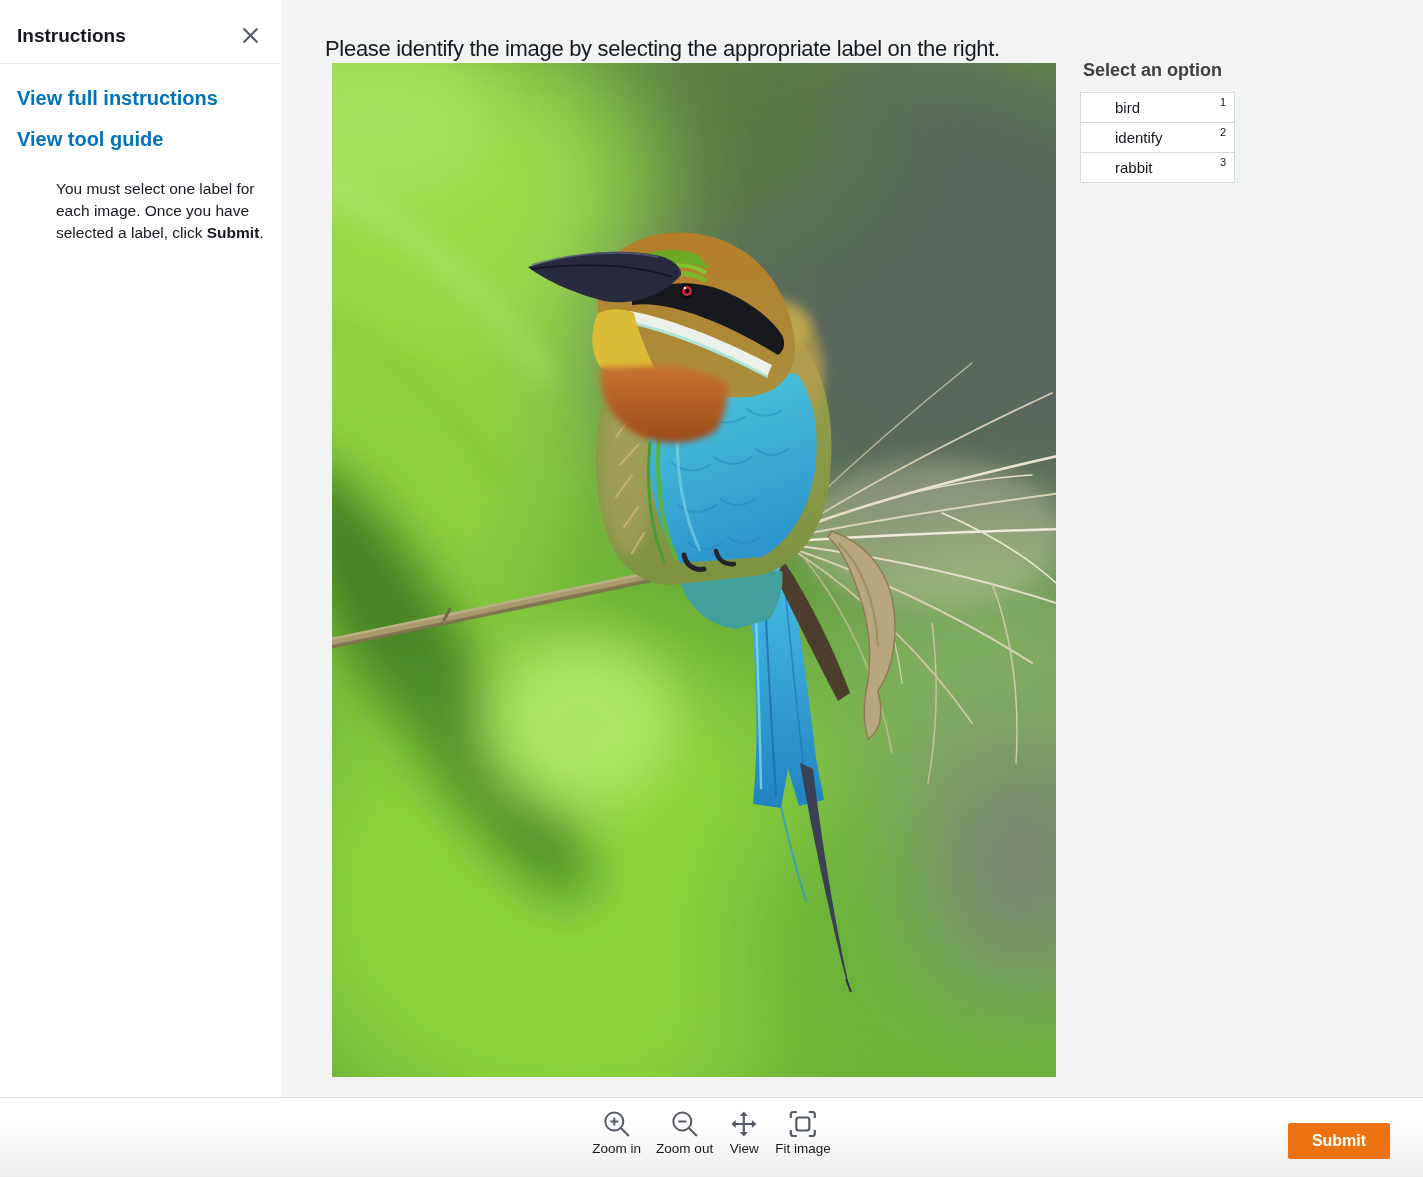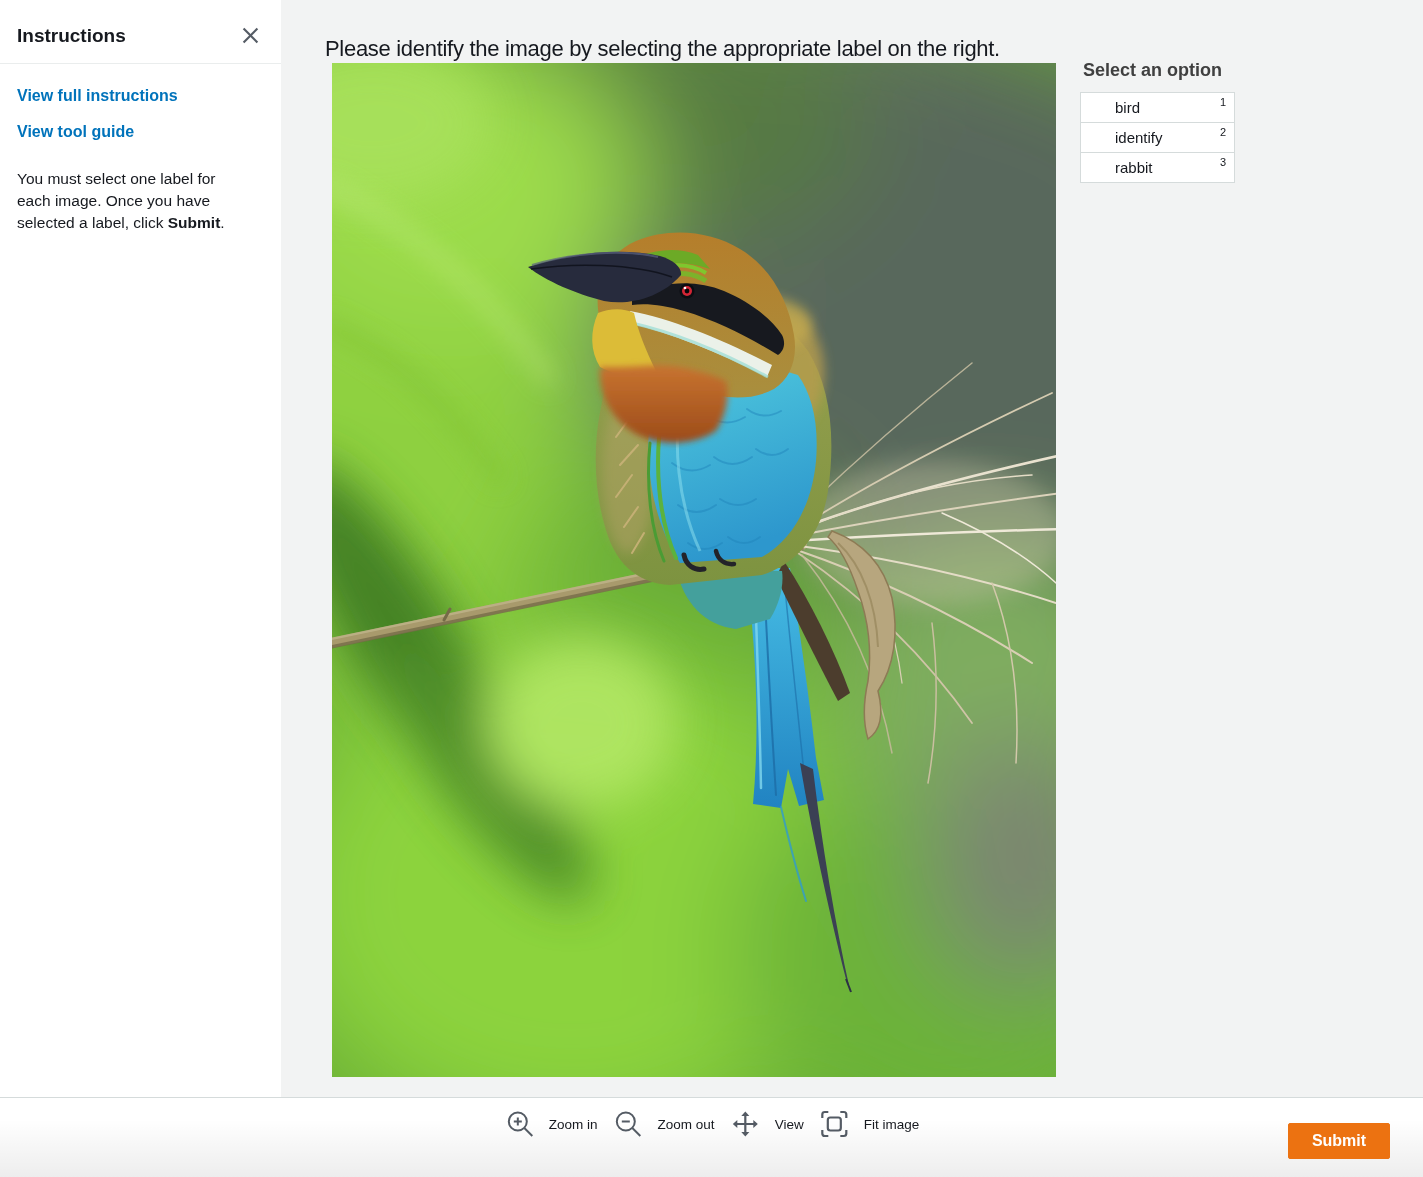--- a/index.html
+++ b/index.html
@@ -16,24 +16,24 @@
     height:64px; display:flex; align-items:center; justify-content:space-between;
     padding:8px 20px 0 17px; border-bottom:1px solid #eaeded;
   }
   .sidebar-title { font-size:19px; font-weight:bold; color:#16191f; }
   .close-btn {
     width:22px; height:22px; display:flex; align-items:center; justify-content:center;
     cursor:pointer; background:none; border:none;
   }
   .sidebar-body { padding:23px 17px 0 17px; }
   .side-link {
-    display:block; color:#0073bb; font-weight:bold; font-size:16px;
+    display:block; color:#0073bb; font-weight:bold; font-size:20px;
     text-decoration:none; margin-bottom:18px; cursor:pointer;
   }
-  .side-note { margin-top:27px; font-size:15.5px; line-height:22px; color:#16191f; width:233px; }
+  .side-note { margin-top:27px; font-size:15.5px; line-height:22px; color:#16191f; width:233px;margin-left:39px; }
   .side-note b { font-weight:bold; }
   
   .main {
     position:absolute; left:281px; top:0; width:1142px; height:1097px; background:#f2f3f3;
   }
   .prompt {
     position:absolute; left:44px; top:36px; font-size:22px; font-weight:normal;
     letter-spacing:-0.3px; color:#16191f; white-space:nowrap;
   }
   .image-canvas {
@@ -58,21 +58,21 @@
   .footer::before {
     content:""; position:absolute; left:0; right:0; bottom:0; height:58px;
     background:linear-gradient(to bottom, rgba(0,0,0,0) 0%, rgba(0,0,0,0.07) 100%);
     pointer-events:none;
   }
   .tools {
     position:absolute; left:50%; top:10px; transform:translateX(-50%);
     display:flex; gap:15px;
   }
   .tool {
-    display:flex; flex-direction:row; align-items:center; gap:13px; cursor:pointer;
+    display:flex; flex-direction:column; align-items:center; gap:1px; cursor:pointer;
   }
   .tool svg { width:32px; height:32px; }
   .tool-label { font-size:13.5px; color:#16191f; white-space:nowrap; }
   .submit-btn {
     position:absolute; right:33px; top:25px; width:102px; height:36px;
     background:#ec7211; border:1px solid #ec7211; border-radius:2px;
     color:#ffffff; font-family:"Liberation Sans", sans-serif;
     font-size:16px; font-weight:bold; cursor:pointer;
   }
 </style>

